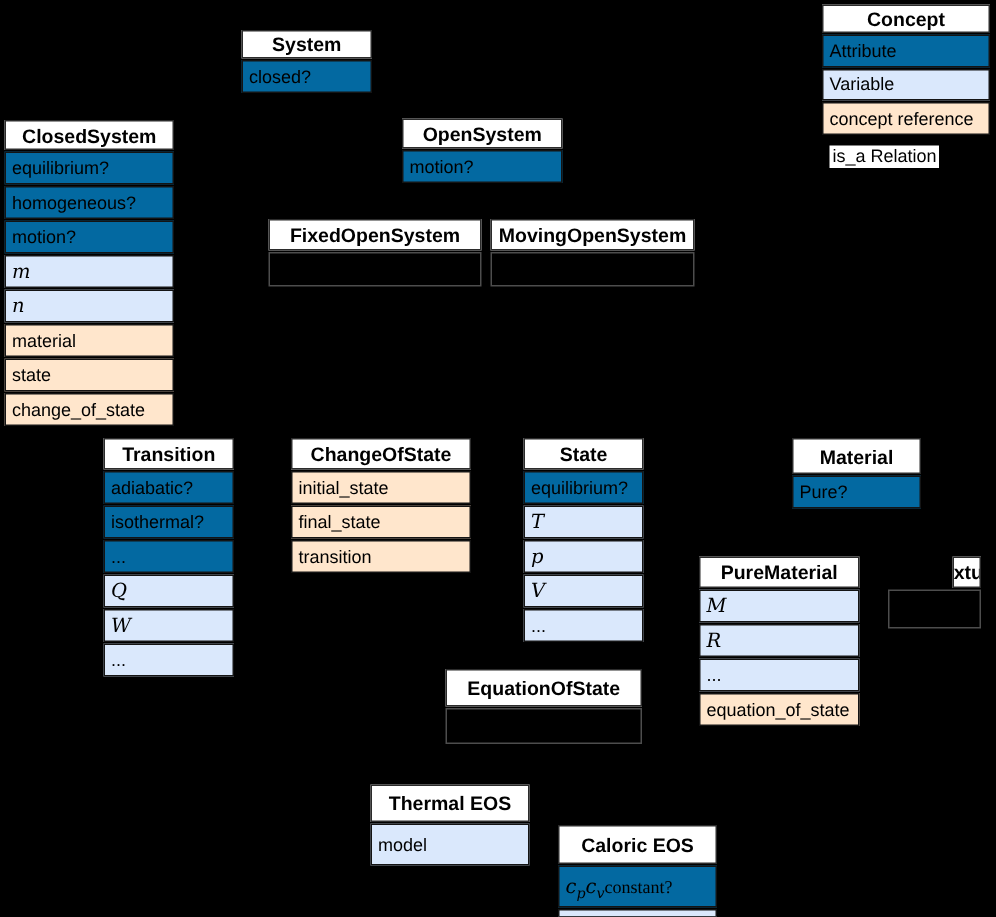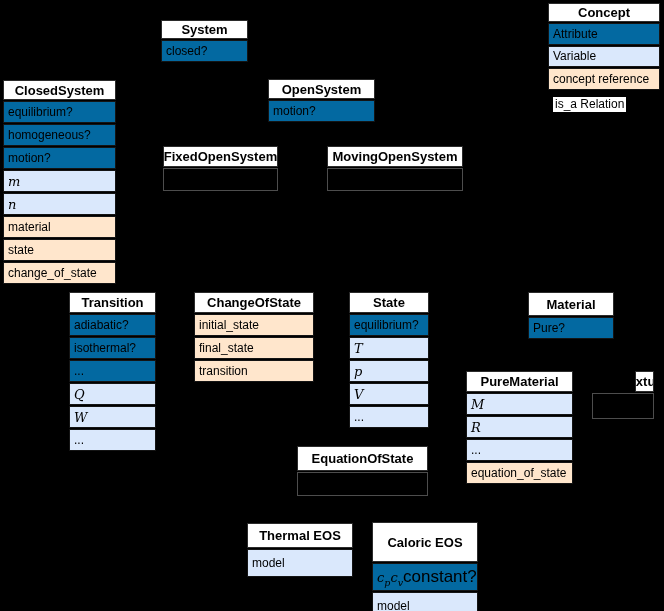--- a/index.html
+++ b/index.html
@@ -17,21 +17,21 @@
     box-sizing:border-box;border:1px solid #141414;border-top:0;
     display:flex;align-items:center;padding:0 0 0 4px;
     font-size:12px;color:#000;white-space:nowrap;overflow:hidden;
   }
   .row.attribute{background:#0369a1;border-top:1px solid #141414;margin-top:1px;}
   .row.variable{background:#dae8fc;border-top:1px solid #141414;margin-top:1px;}
   .row.reference{background:#ffe6cc;border-top:1px solid #141414;margin-top:1px;}
   .row.empty{background:#000;border:1px solid #4d4d4d;margin-top:1px;}
   .math{font-family:"DejaVu Serif",serif;font-style:italic;font-size:13px;}
   .math sub{font-size:9.5px;font-style:italic;line-height:0;}
-  .plain{font-family:Liberation Sans, sans-serif;font-style:normal;font-size:17px;}
+  .plain{font-family:Liberation Serif, serif;font-style:normal;font-size:12px;}
   .legend-label{
     position:absolute;left:553px;top:97px;background:#fff;color:#000;
     font-size:12px;padding:0 2px;height:15px;line-height:15px;white-space:nowrap;
   }
 </style>
 </head>
 <body>
 
 <div id="canvas">
   <div class="legend-label">is_a Relation</div>
@@ -80,21 +80,21 @@
         <div class="row reference" style="height: 22px;">
           <span>change_of_state</span>
         </div>
       </div>
       <div class="box" style="left: 268px; top: 79px; width: 107px;">
         <div class="box-title" style="height: 20px;">OpenSystem</div>
         <div class="row attribute" style="height: 22px;">
           <span>motion?</span>
         </div>
       </div>
-      <div class="box" style="left: 163px; top: 146px; width: 115px;">
+      <div class="box" style="left: 179px; top: 146px; width: 142px;">
         <div class="box-title" style="height: 21px;">FixedOpenSystem</div>
         <div class="row empty" style="height: 23px;"></div>
       </div>
       <div class="box" style="left: 327px; top: 146px; width: 136px;">
         <div class="box-title" style="height: 21px;">MovingOpenSystem</div>
         <div class="row empty" style="height: 23px;"></div>
       </div>
       <div class="box" style="left: 69px; top: 292px; width: 87px;">
         <div class="box-title" style="height: 21px;">Transition</div>
         <div class="row attribute" style="height: 22px;">
@@ -175,21 +175,21 @@
         <div class="box-title" style="height: 25px;">EquationOfState</div>
         <div class="row empty" style="height: 24px;"></div>
       </div>
       <div class="box" style="left: 247px; top: 523px; width: 106px;">
         <div class="box-title" style="height: 25px;">Thermal EOS</div>
         <div class="row variable" style="height: 28px;">
           <span>model</span>
         </div>
       </div>
       <div class="box" style="left: 372px; top: 522px; width: 106px;">
-        <div class="box-title" style="height: 40px;">Caloric EOS</div>
+        <div class="box-title" style="height: 26px; margin-top: 28px;">Caloric EOS</div>
         <div class="row attribute" style="height: 28px;">
           <span class="math">c<sub>p</sub></span>
           <span class="math">c<sub>v</sub></span>
           <span class="plain"> constant?</span>
         </div>
         <div class="row variable" style="height: 28px;">
           <span>model</span>
         </div>
       </div>
     </div>

